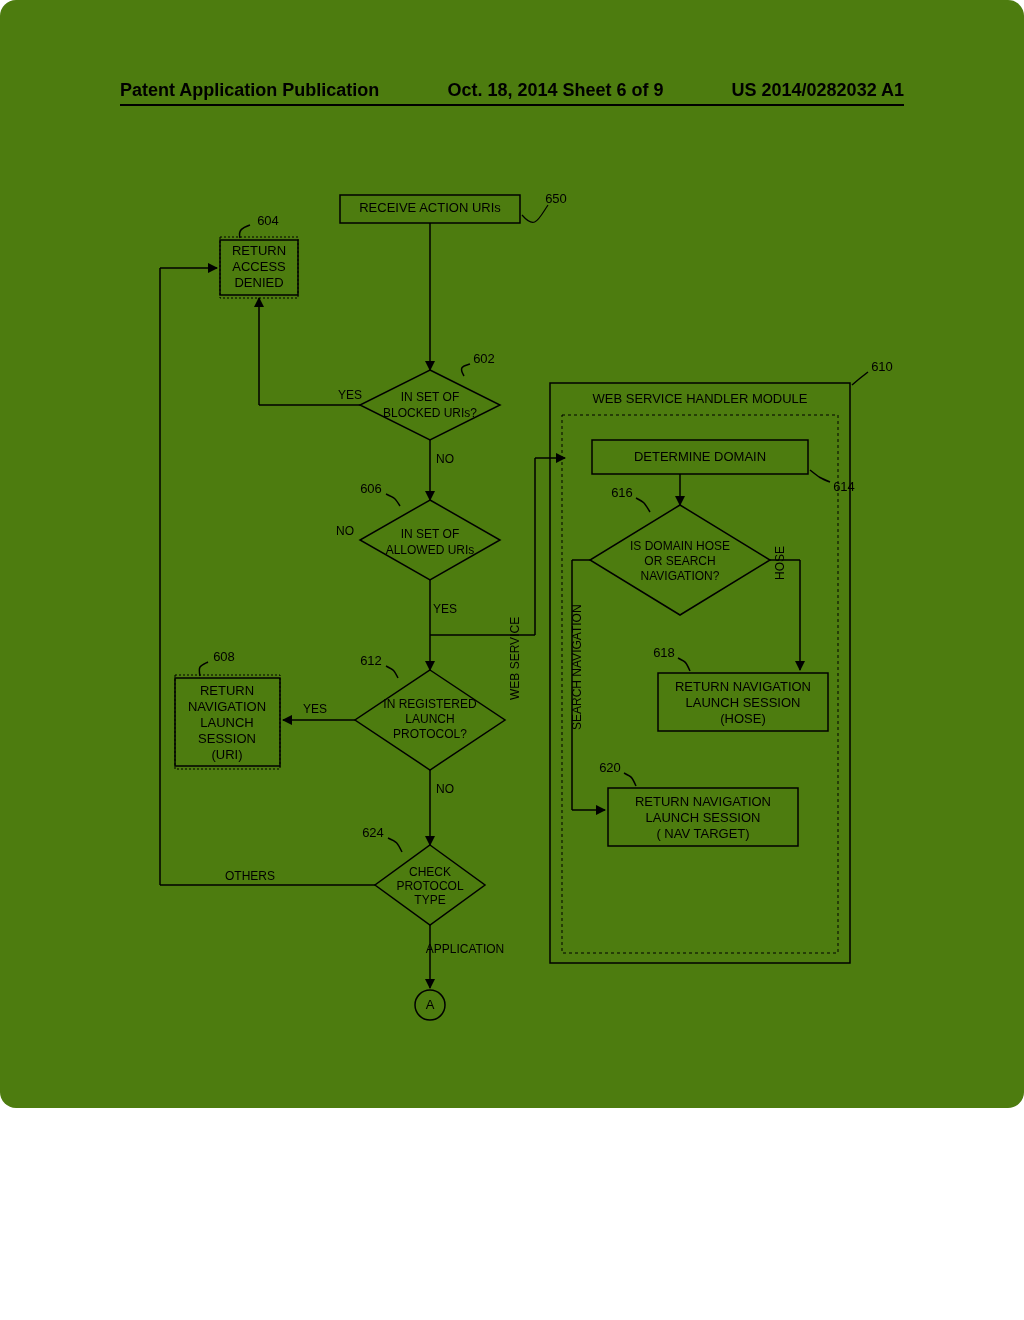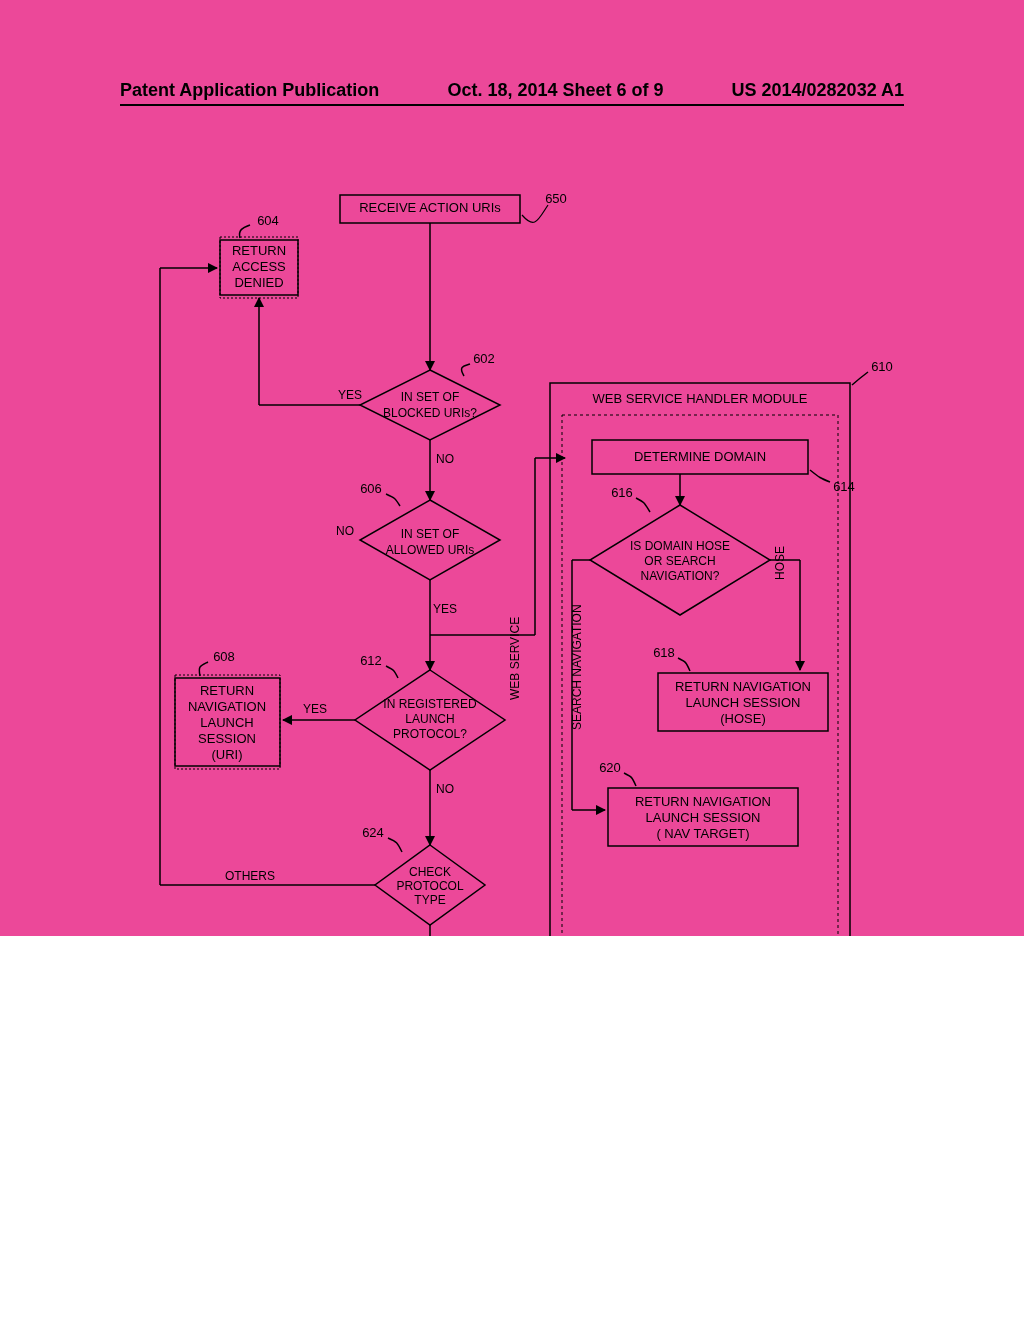--- a/index.html
+++ b/index.html
@@ -3,23 +3,24 @@
 <meta charset="utf-8">
 <style>
   body {
     margin: 0;
     padding: 0;
     font-family: Arial, Helvetica, sans-serif;
     background: #fff;
   }
   .page {
     width: 1024px;
-    height: 936px;
+    height: 1108px;
     position: relative;
-    background: #ec4899;
+    background: #4d7c0f;
+    border-radius: 16px;
   }
   .header {
     position: absolute;
     top: 80px;
     left: 0;
     width: 1024px;
     display: flex;
     justify-content: space-between;
     padding: 0 120px;
     box-sizing: border-box;

